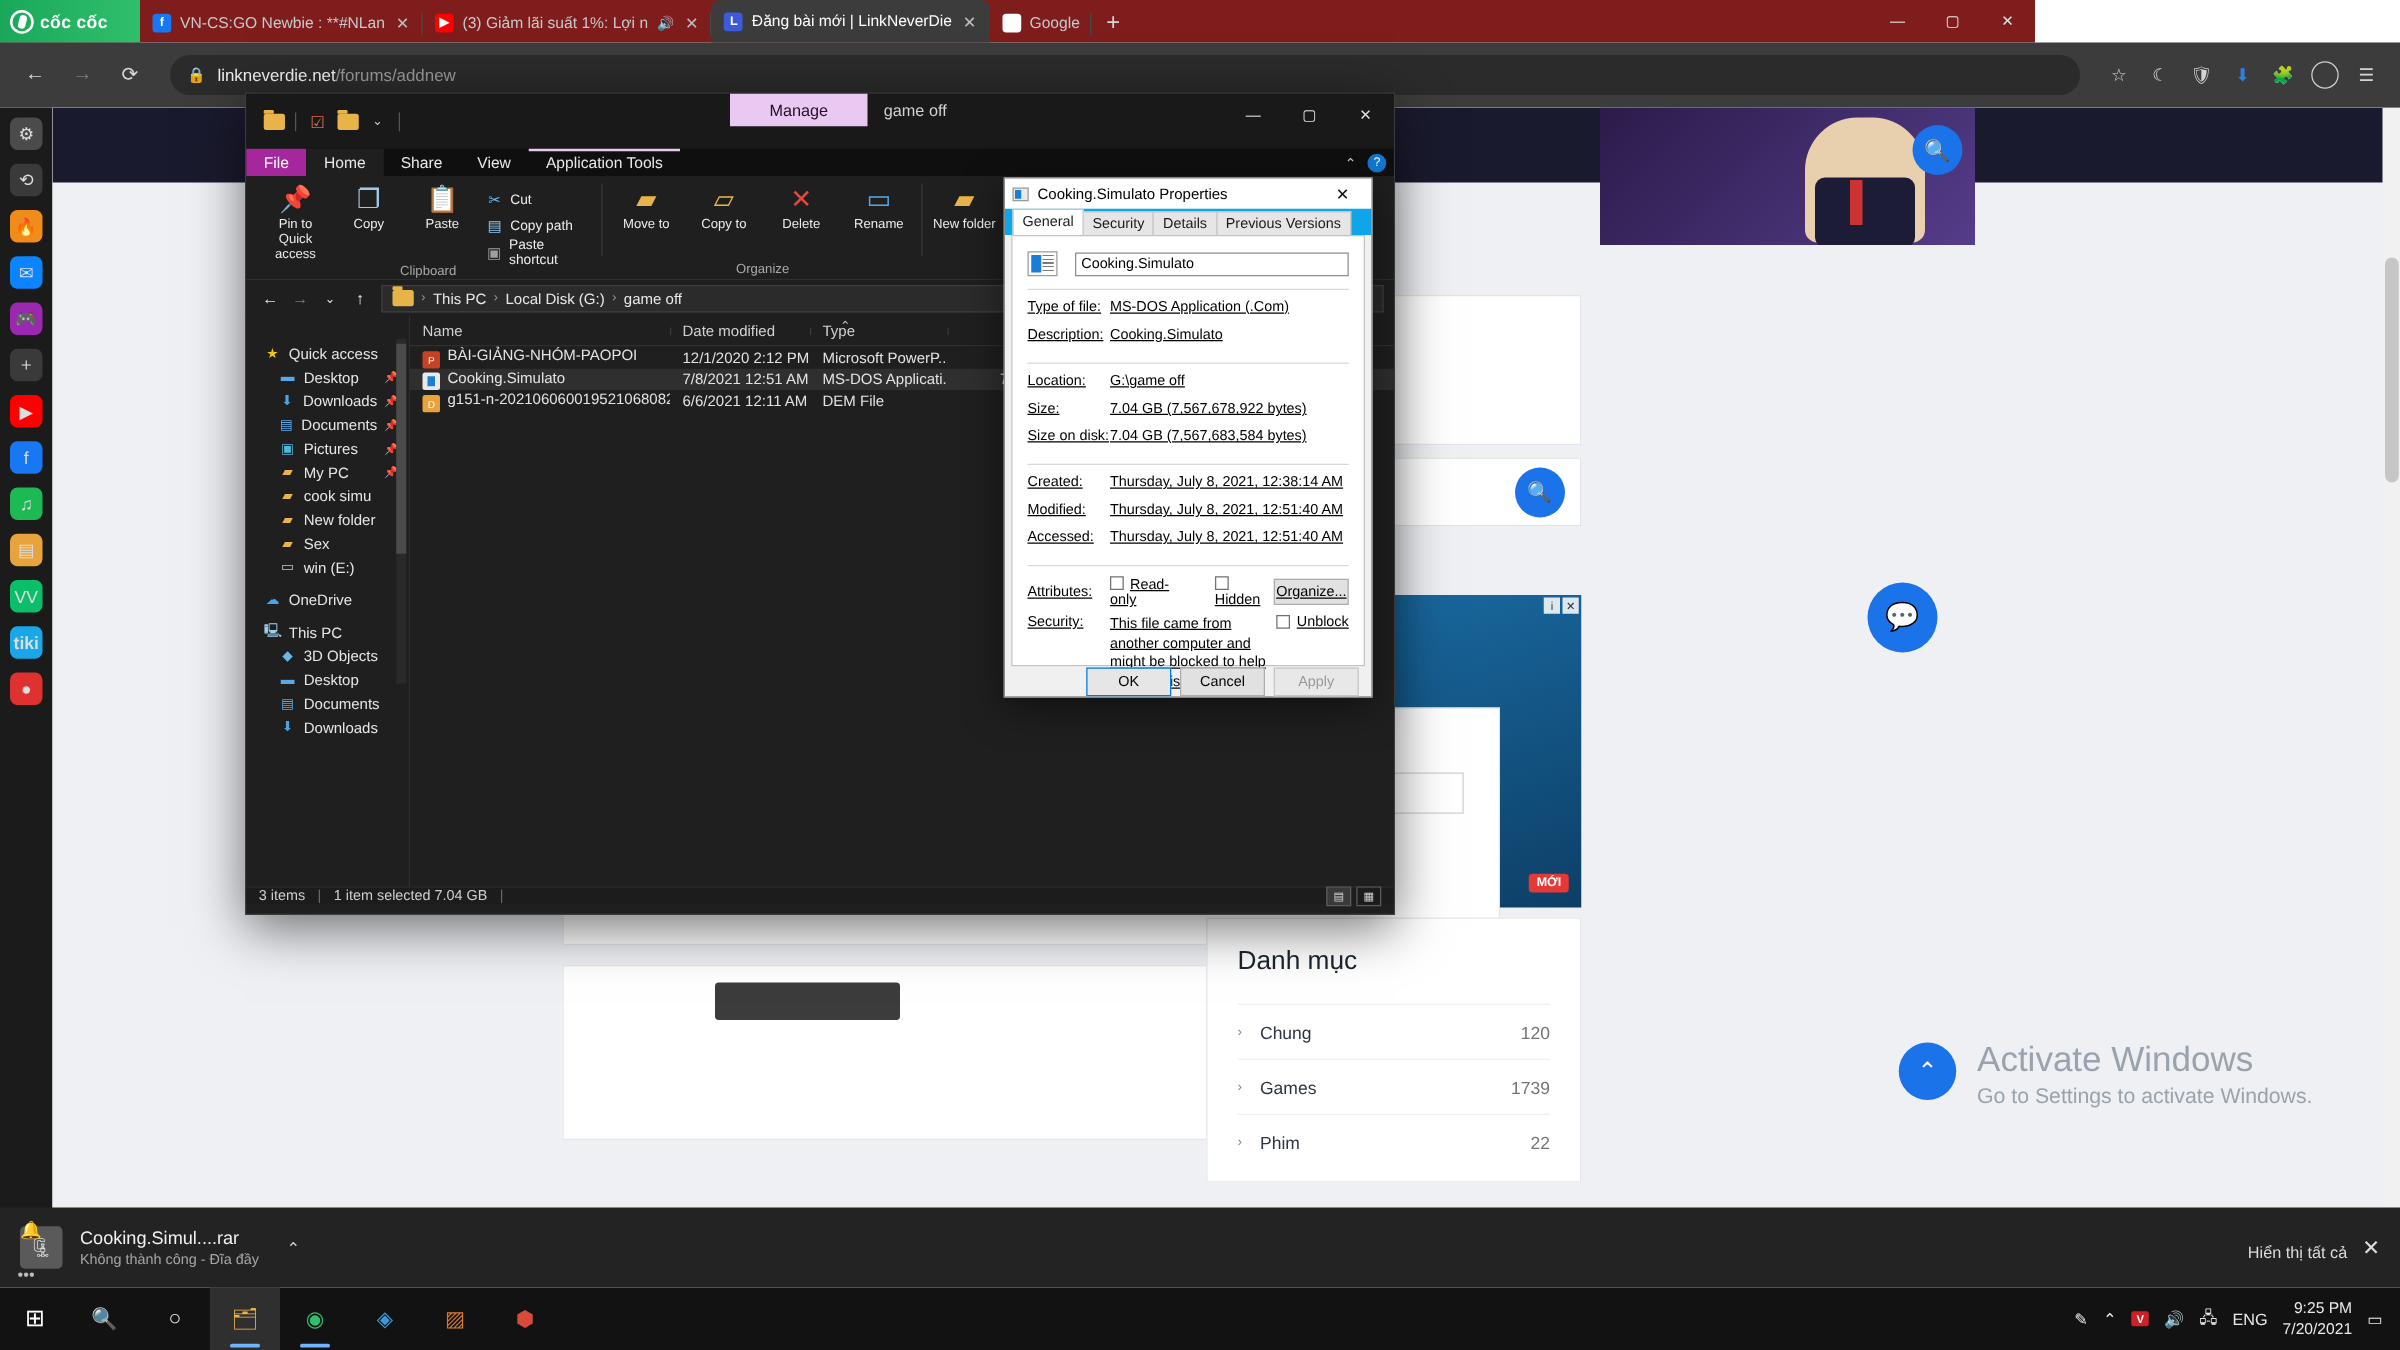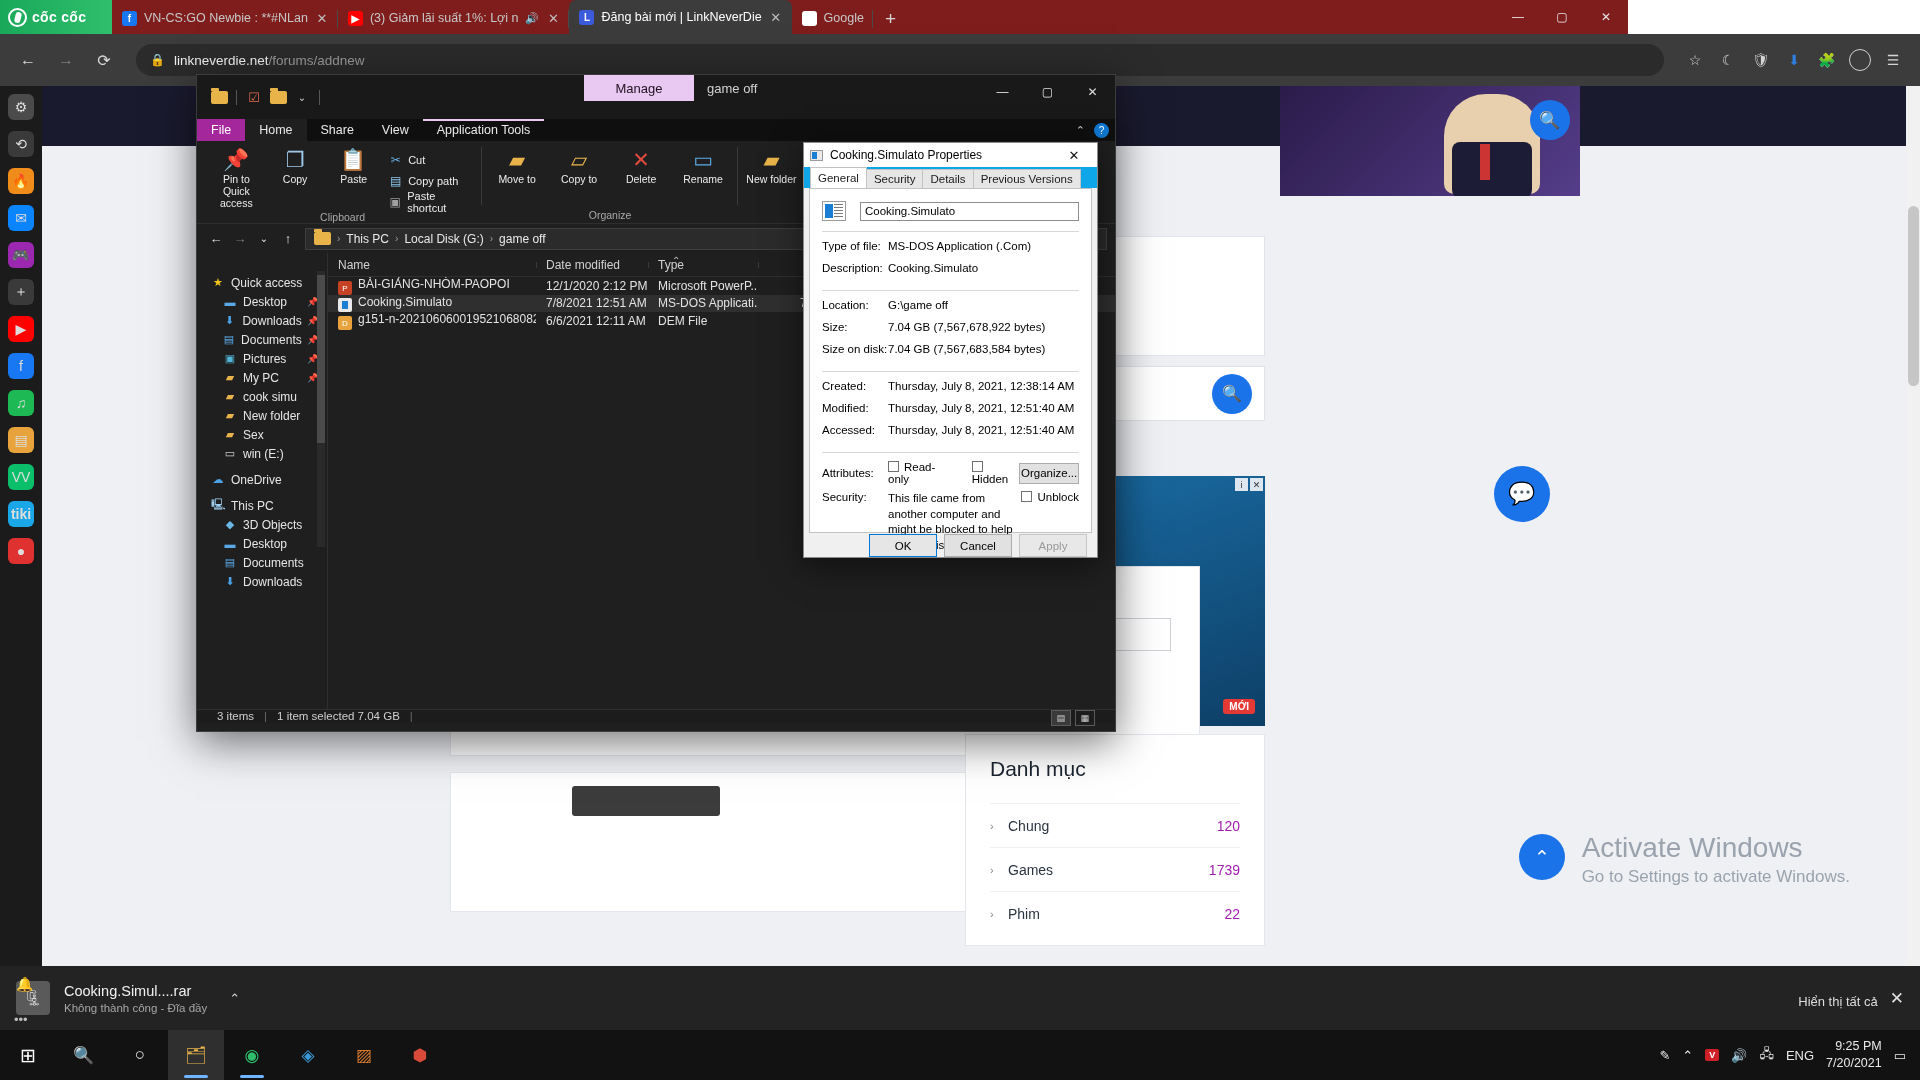--- a/index.html
+++ b/index.html
@@ -93,21 +93,21 @@
   .post-btn { margin:34px auto 0 auto; width:98px; height:38px; background:#1a73e8; color:#fff; border-radius:4px; display:flex; align-items:center; justify-content:center; gap:7px; font-size:14px; }
   .lower-card { position:absolute; left:408px; top:686px; width:730px; height:140px; background:#fff; border:1px solid #e3e6ec; }
   .lower-inner { position:absolute; left:530px; top:700px; width:148px; height:30px; background:#3c3c3c; border-radius:3px; }
 
   .sidebar-cat { position:absolute; right:655px; top:648px; width:300px; background:#fff; border:1px solid #e3e6ec; padding:22px 24px 10px 24px; }
   .cat-title { font-size:21px; color:#1b2430; margin-bottom:22px; }
   .cat-row { display:flex; align-items:center; height:44px; border-top:1px solid #eef0f3; font-size:14px; color:#2b3440; }
   .cat-row:first-of-type { border-top:none; }
   .cat-row .chev { width:18px; color:#7b8794; font-size:11px; }
   .cat-row .cname { flex:1; }
-  .cat-row .ccount { color:#a21caf; }
+  .cat-row .ccount { color:#737373; }
 
   .chat-bubble { position:absolute; right:370px; top:380px; width:56px; height:56px; border-radius:50%; background:#1a73e8; display:flex; align-items:center; justify-content:center; color:#fff; font-size:22px; }
   .top-btn { position:absolute; right:355px; bottom:122px; width:46px; height:46px; border-radius:50%; background:#1a73e8; color:#fff; display:flex; align-items:center; justify-content:center; font-size:19px; }
   .watermark { position:absolute; right:70px; bottom:115px; text-align:left; color:#9aa3ad; }
   .wm1 { font-size:28px; }
   .wm2 { font-size:17px; margin-top:3px; }
   .pg-scrollbar { position:absolute; right:0; top:0; width:14px; height:916px; background:#f1f1f1; }
   .pg-thumb { position:absolute; right:1px; top:120px; width:11px; height:180px; background:#c6c6c6; border-radius:6px; }
 
   
@@ -205,21 +205,21 @@
   .lp-head .col:first-child:after { display:none; }
   .col-name{width:208px;} .col-date{width:112px;} .col-type{width:110px;} .col-size{width:90px; text-align:right; padding-right:8px;}
   .lp-row { height:17.5px; display:flex; align-items:center; color:#e3e3e3; font-size:12px; }
   .lp-row.sel { background:#2f2f2f; }
   .lp-row .cell { padding-left:10px; overflow:hidden; white-space:nowrap; }
   .lp-row .cell.size { text-align:right; padding-right:8px; }
   .fico { width:14px; height:14px; border-radius:2px; display:inline-flex; align-items:center; justify-content:center; font-size:8px; color:#fff; margin-right:6px; vertical-align:-3px; }
   .fi-ppt{background:#c64225;} .fi-com{background:#e9e9e9;} .fi-dem{background:#e8a33d;}
   .fi-com i { display:block; width:6px; height:8px; background:#1a7fd4; }
 
-  .ex-status { height:14px; background:#1c1c1c; border-top:1px solid #2f2f2f; display:flex; align-items:flex-start; padding:0 20px; color:#cfcfcf; font-size:11.5px; gap:10px; }
+  .ex-status { height:14px; background:#1c1c1c; border-top:1px solid #2f2f2f; display:flex; align-items:center; padding:0 10px; color:#cfcfcf; font-size:11.5px; gap:10px; }
   .st-sep { color:#6a6a6a; }
   .st-views { margin-left:auto; display:flex; gap:4px; }
   .st-views div { width:20px; height:16px; border:1px solid #5a5a5a; display:flex; align-items:center; justify-content:center; font-size:9px; color:#d0d0d0; }
   .st-views .on { background:#3a3a3a; }
 
   
   .propdlg { position:absolute; left:803px; top:142px; width:295px; height:416px; background:#f0f0f0;
     border:1px solid #8a8a8a; box-shadow:0 8px 30px rgba(0,0,0,.5); font-size:11.5px; color:#000; }
   .pd-title { height:24px; background:#ffffff; display:flex; align-items:center; padding:0 6px; gap:7px; }
   .pd-title .ico { width:13px; height:11px; background:#e9e9e9; border:1px solid #9b9b9b; display:flex; align-items:center; }
@@ -229,21 +229,21 @@
   .pd-tabs { height:21px; background:#0ea5e9; display:flex; align-items:flex-end; padding-left:6px; }
   .pd-tab { height:19px; padding:0 7px; display:flex; align-items:center; font-size:11.5px; background:#e6e6e6; border:1px solid #c3c3c3; border-bottom:none; margin-right:-1px; color:#1a1a1a; }
   .pd-tab.active { background:#ffffff; height:21px; position:relative; z-index:2; }
   .pd-page { background:#fff; border:1px solid #c3c3c3; margin:0 5px; height:345px; padding:12px 12px 0 12px; position:relative; }
   .pd-nameRow { display:flex; align-items:center; gap:14px; margin-bottom:10px; }
   .pd-bigico { width:24px; height:20px; border:1px solid #9b9b9b; background:#fff; display:flex; align-items:center; gap:1px; padding:2px; }
   .pd-bigico i { display:block; width:8px; height:14px; background:#1a7fd4; }
   .pd-bigico u { display:block; flex:1; height:14px; background:repeating-linear-gradient(#7a7a7a 0 1px,#fff 1px 3px); }
   .pd-nameinput { flex:1; height:19px; border:1px solid #8d8d8d; background:#fff; display:flex; align-items:center; padding:0 4px; font-size:11.5px; }
   .pd-hr { height:1px; background:#d8d8d8; margin:8px 0; }
-  .pd-row { display:flex; align-items:flex-start; min-height:20px; margin-bottom:2px; }
+  .pd-row { display:flex; align-items:flex-start; min-height:20px; margin-bottom:2px;text-decoration:underline; }
   .pd-k { width:66px; flex:none; }
   .pd-v { flex:1; }
   .pd-attr { display:flex; align-items:center; gap:0; }
   .cbx { width:11px; height:11px; border:1px solid #707070; background:#fff; display:inline-block; vertical-align:-1px; margin-right:5px; }
   .pd-advbtn { margin-left:auto; width:66px; height:21px; border:1px solid #adadad; background:#e1e1e1; display:flex; align-items:center; justify-content:center; font-size:11.5px; }
   .pd-sec { display:flex; align-items:flex-start; }
   .pd-sec .txt { width:140px; line-height:1.35; }
   .pd-sec .ub { margin-left:8px; display:flex; align-items:flex-start; }
   .pd-btns { position:absolute; left:0; right:0; bottom:0; height:38px; display:flex; align-items:flex-end; justify-content:flex-end; gap:7px; padding-right:10px; }
   .pd-btn { width:68px; height:23px; border:1px solid #adadad; background:#e1e1e1; display:flex; align-items:center; justify-content:center; font-size:11.5px; }

